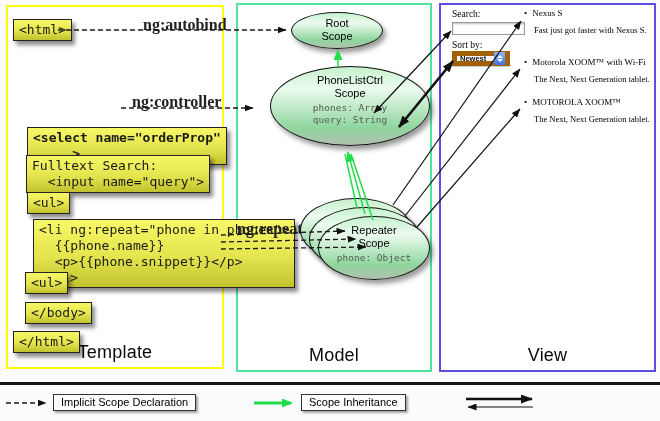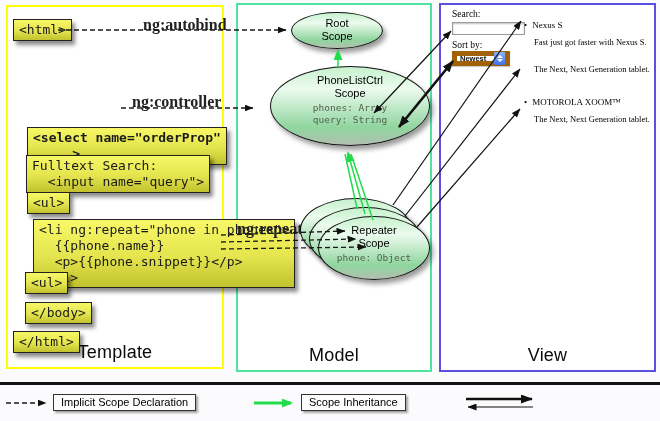--- a/index.html
+++ b/index.html
@@ -57,21 +57,21 @@
   .v-input{position:absolute;left:452px;top:22px;width:73px;height:13px;border:1px solid #9a9a9a;
            background:#fff;box-shadow:inset 0 1px 2px rgba(0,0,0,.25);padding:0 2px;font-size:8px;box-sizing:border-box;}
   .v-select{position:absolute;left:452px;top:51px;width:58px;height:15px;border:5px solid #a16207;
             background:#fdfdfd;box-sizing:border-box;display:flex;align-items:center;box-shadow:0 1px 1px rgba(0,0,0,.2);}
   .v-select .val{flex:1;font-size:7.5px;font-weight:bold;padding-left:3px;color:#111;}
   .stepper{width:11px;height:13px;background:linear-gradient(180deg,#8cb6f8,#3f6fe8);
            display:flex;flex-direction:column;align-items:center;justify-content:center;gap:1px;border-radius:1px;}
   .tri-up{width:0;height:0;border-left:3px solid transparent;border-right:3px solid transparent;border-bottom:3px solid #fff;}
   .tri-down{width:0;height:0;border-left:3px solid transparent;border-right:3px solid transparent;border-top:3px solid #fff;}
   .v-item{position:absolute;left:524px;font-family:"Liberation Serif",serif;color:#000;}
-  .vi1{top:20px;} .vi2{top:57px;} .vi3{top:97px;}
+  .vi1{top:8px;} .vi2{top:57px;} .vi3{top:97px;}
   .v-item .trow{font-size:9px;}
   .v-item .bullet{font-size:9px;margin-right:5px;}
   .v-item .desc{font-size:8.5px;margin-top:7px;margin-left:10px;}
 
   
   .sep{position:absolute;left:0;top:382px;width:660px;height:3px;background:#141414;}
   .legendbox{position:absolute;top:394px;height:17px;line-height:15px;padding:0 7px;background:#fcfcfc;
              border:1px solid #333;box-shadow:2px 2px 2px rgba(0,0,0,.35);font-size:11px;color:#000;box-sizing:border-box;}
   .lg-implicit{left:53px;}
   .lg-inherit{left:301px;}
@@ -150,20 +150,21 @@
         <span class="tri-up"></span>
         <span class="tri-down"></span>
       </span>
   </div>
 
   <div class="v-item vi1">
     <div class="trow"><span class="bullet">•</span><span>Nexus S</span></div>
     <div class="desc">Fast just got faster with Nexus S.</div>
   </div>
   <div class="v-item vi2">
+    <div class="trow"><span class="bullet">•</span><span>Motorola XOOM™ with Wi-Fi</span></div>
     <div class="desc">The Next, Next Generation tablet.</div>
   </div>
   <div class="v-item vi3">
     <div class="trow"><span class="bullet">•</span><span>MOTOROLA XOOM™</span></div>
     <div class="desc">The Next, Next Generation tablet.</div>
   </div>
 
   <div class="sep"></div>
   <div class="legendbox lg-implicit">Implicit Scope Declaration</div>
   <div class="legendbox lg-inherit">Scope Inheritance</div>

